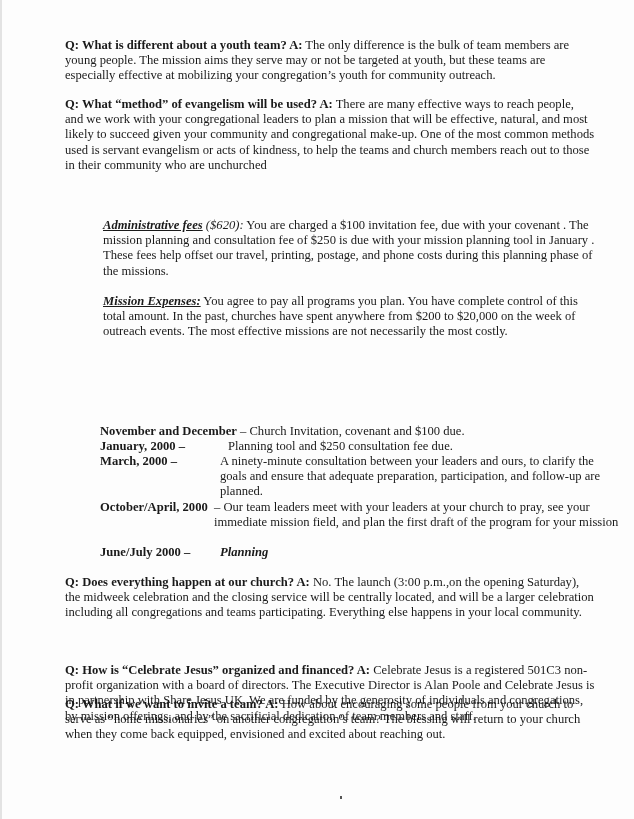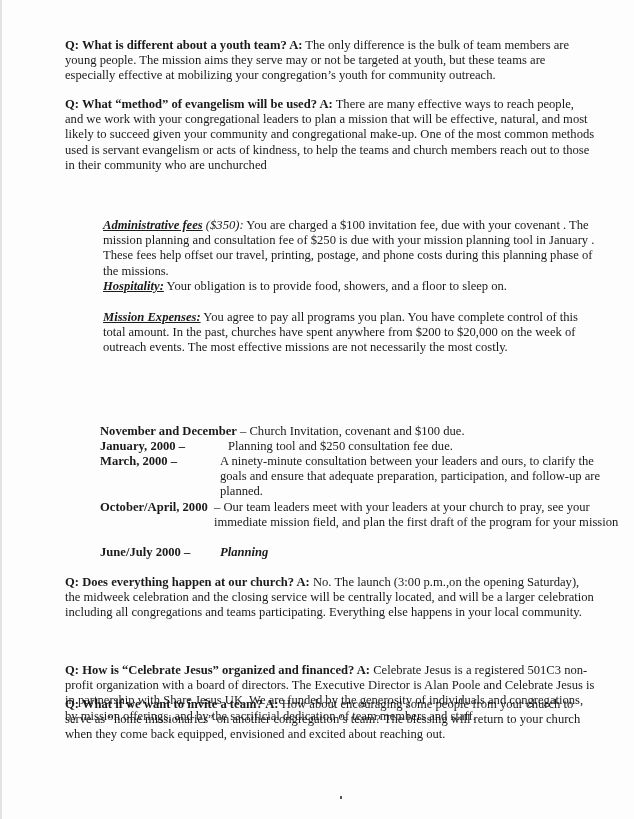--- a/index.html
+++ b/index.html
@@ -36,26 +36,23 @@
     <span>The only difference is the bulk of team members are young people.  The mission aims they serve may or not be targeted at youth, but these teams are especially effective at mobilizing your congregation’s youth for community outreach.</span>
   </div>
 
   <div class="qa" style="top:97px;">
     <span class="q">Q:  What “method” of evangelism will be used?  A:</span>
     <span>There are many effective ways to reach people, and we work with your congregational leaders to plan a mission that will be effective, natural, and most likely to succeed given your community and congregational make-up.  One of the most common methods used is servant evangelism or acts of kindness, to help the teams and church members reach out to those in their community who are unchurched</span>
   </div>
 
 
   <div class="sub" style="top:218px;">
-    <span class="lbl">Administrative fees</span><span class="lbl-paren"> ($350):</span><span>  You are charged a $100 invitation fee, due with your covenant .  The mission planning and consultation fee of $250 is due with your mission planning tool in January .  These fees help offset our travel, printing, postage, and phone costs during this planning phase of the missions.</span>
+    <span class="lbl">Administrative fees</span><span class="lbl-paren"> ($620):</span><span>  You are charged a $100 invitation fee, due with your covenant .  The mission planning and consultation fee of $250 is due with your mission planning tool in January .  These fees help offset our travel, printing, postage, and phone costs during this planning phase of the missions.</span>
   </div>
-  <div class="sub" style="top:279px;">
-    <span class="lbl">Hospitality:</span><span>  Your obligation is to provide food, showers, and a floor to sleep on.</span>
-  </div>
-  <div class="sub" style="top:310px;">
+  <div class="sub" style="top:294px;">
     <span class="lbl">Mission Expenses:</span><span>  You agree to pay all programs you plan.  You have complete control of this total amount.  In the past, churches have spent anywhere from $200 to $20,000 on the week of outreach events.  The most effective missions are not necessarily the most costly.</span>
   </div>
 
 
 
   <div class="date-row" style="top:424px;">
     <span style="font-weight:bold;">November and December</span><span> – Church Invitation, covenant and $100 due.</span>
   </div>
   <div class="date-row" style="top:439px;">
     <span class="date-key">January, 2000  –</span>

